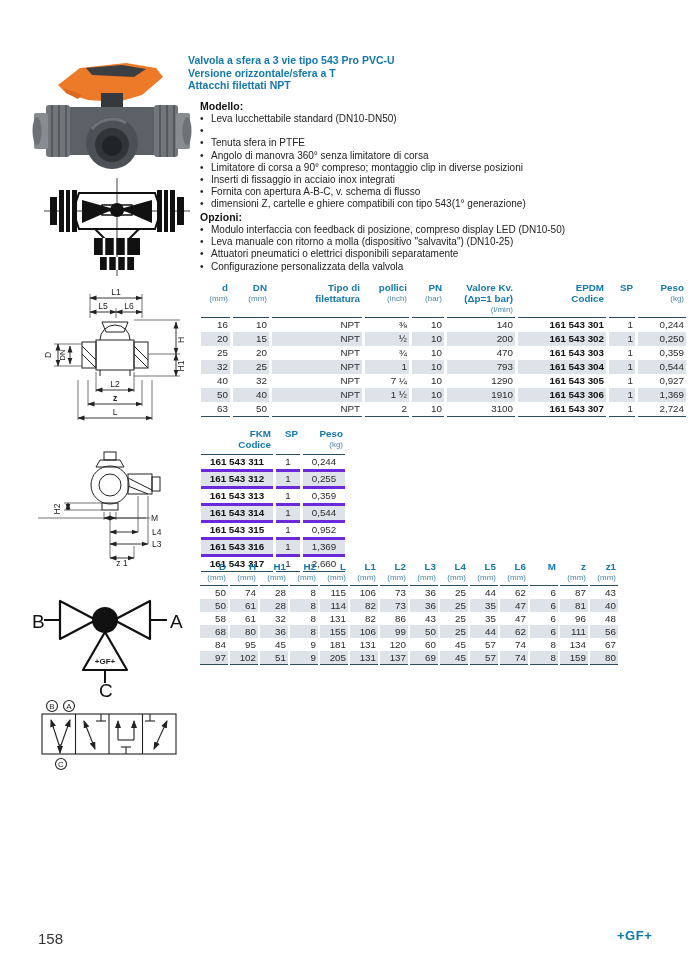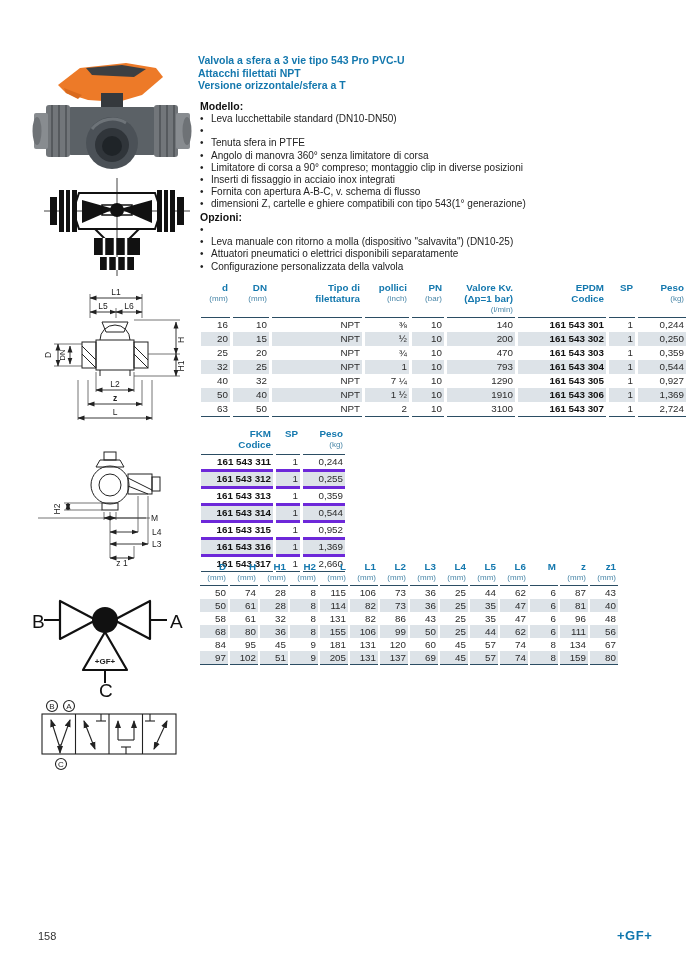--- a/index.html
+++ b/index.html
@@ -23,30 +23,30 @@
   td{font-size:9.8px;text-align:right;padding:0 2px;white-space:nowrap;color:#2b2b2b;}
   td.bold{font-weight:bold;color:#111;}
   tbody tr:nth-child(even) td{background:#dde3e8;}
   tbody tr:last-child td{border-bottom:1.5px solid #2b4d63;}
   .t-kv{width:460px;} .t-kv td{height:14px;}
   .t-kv th:nth-child(1){width:25px}.t-kv th:nth-child(2){width:32px}
   .t-kv th:nth-child(3){width:86px}.t-kv th:nth-child(4){width:40px}
   .t-kv th:nth-child(5){width:28px}.t-kv th:nth-child(6){width:64px}
   .t-kv th:nth-child(7){width:84px}.t-kv th:nth-child(8){width:22px}
   .t-kv th:nth-child(9){width:44px}
-  .t-fkm td{height:14px;}
+  .t-fkm td{height:14px;text-align:center;}
   .t-fkm th:nth-child(1){width:68px}.t-fkm th:nth-child(2){width:20px}
   .t-fkm th:nth-child(3){width:38px}
   .t-fkm tbody tr + tr td{border-top:3px solid #6d28d9;}
   .t-fkm tbody tr:last-child td{border-bottom:1.5px solid #2b4d63;}
   .t-dim{border-spacing:2px 0;width:362px;}
   .t-dim th{width:24px;} .t-dim td{height:13px;}
 
   
-  .pagenum{font-size:11px;color:#333;}
+  .pagenum{font-size:15px;color:#333;}
   .gflogo{font-size:13px;font-weight:bold;color:#0e76ad;letter-spacing:0.5px;}
 
   
   svg text{font-family:"Liberation Sans",sans-serif;}
   .dim-lbl{font-size:8.5px;fill:#222;}
   .dim-lbl-s{font-size:7.5px;fill:#222;}
   .thinln{stroke:#333;stroke-width:0.8;fill:none;}
   .dimln{stroke:#222;stroke-width:0.9;fill:none;}
   .sketch{stroke:#222;stroke-width:1;fill:none;}
   .schemaln{stroke:#222;stroke-width:1.1;fill:none;}
@@ -255,24 +255,24 @@
     <line x1="100" y1="42" x2="100" y2="23" class="schemaln" marker-end="url(#ah)"></line>
     <line x1="84" y1="42" x2="100" y2="42" class="schemaln"></line>
     <line x1="92" y1="56" x2="92" y2="49" class="schemaln"></line>
     <line x1="87" y1="49" x2="97" y2="49" class="schemaln"></line>
 
     <line x1="116" y1="16" x2="116" y2="23" class="schemaln"></line>
     <line x1="111" y1="23" x2="121" y2="23" class="schemaln"></line>
     <line x1="120" y1="51" x2="133" y2="23" class="schemaln" marker-start="url(#ah)" marker-end="url(#ah)"></line>
   </svg>
 
-  <div class="abs" style="left:198px;top:54px;width:462px">
+  <div class="abs" style="left:188px;top:54px;width:462px">
     <div class="title-line">Valvola a sfera a 3 vie tipo 543 Pro PVC-U</div>
+    <div class="title-line">Versione orizzontale/sfera a T</div>
     <div class="title-line">Attacchi filettati NPT</div>
-    <div class="title-line">Versione orizzontale/sfera a T</div>
   </div>
 
   <div class="abs sec-head" style="left:200px;top:100px">Modello:</div>
   <ul class="abs blist" style="left:200px;top:113px;width:470px">
       <li>
         <span class="bu">•</span>
         <span>Leva lucchettabile standard (DN10-DN50)</span>
       </li>
       <li>
         <span class="bu">•</span>
@@ -300,20 +300,21 @@
       <li>
         <span class="bu">•</span>
         <span>dimensioni Z, cartelle e ghiere  compatibili con tipo 543(1° generazione)</span>
       </li>
     </ul>
 
   <div class="abs sec-head" style="left:200px;top:211px">Opzioni:</div>
   <ul class="abs blist" style="left:200px;top:224px;width:470px">
       <li>
         <span class="bu">•</span>
+        <span>Modulo interfaccia con feedback di posizione, compreso display LED (DN10-50)</span>
       </li>
       <li>
         <span class="bu">•</span>
         <span>Leva manuale con ritorno a molla (dispositivo "salvavita") (DN10-25)</span>
       </li>
       <li>
         <span class="bu">•</span>
         <span>Attuatori pneumatici o elettrici disponibili separatamente</span>
       </li>
       <li>

